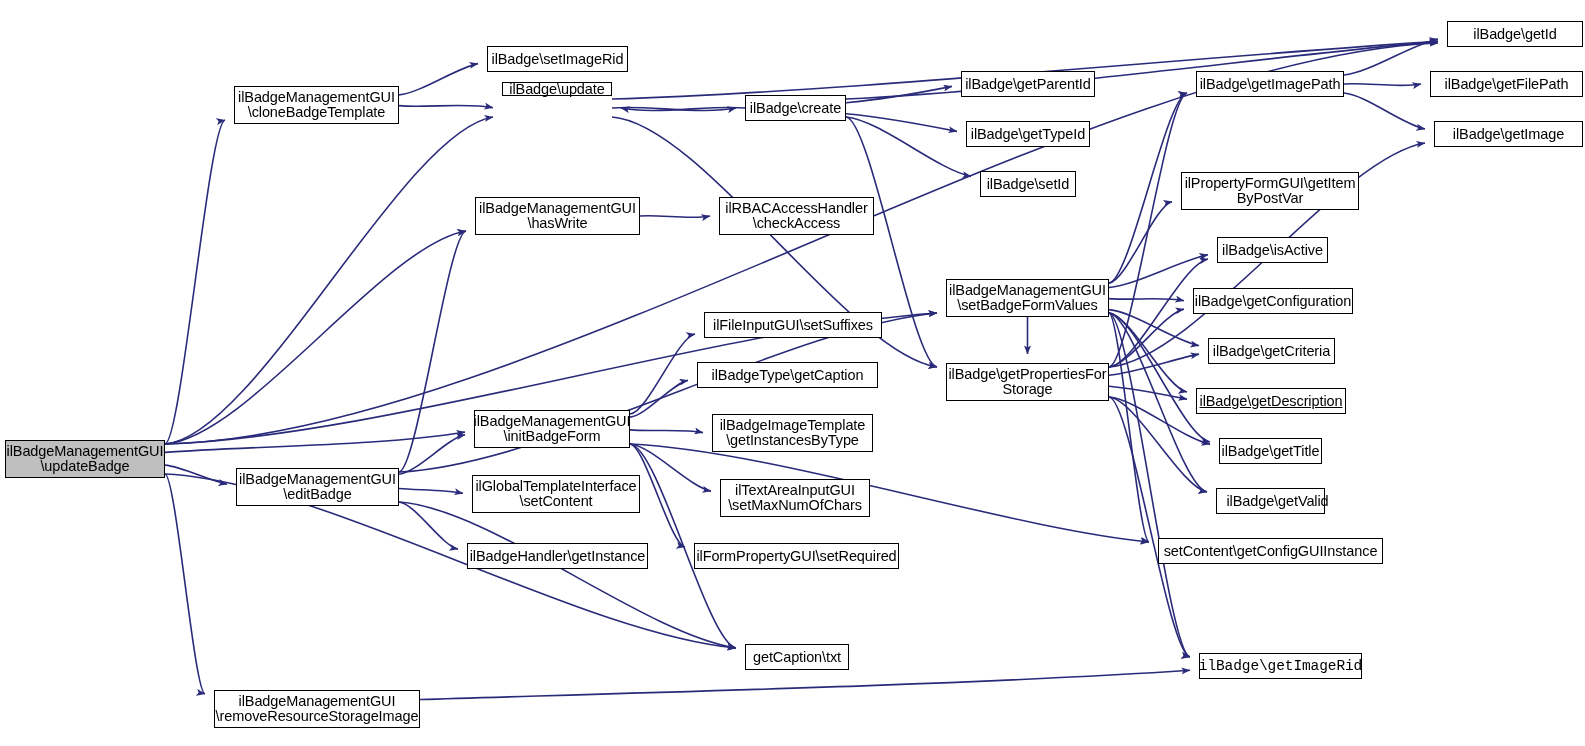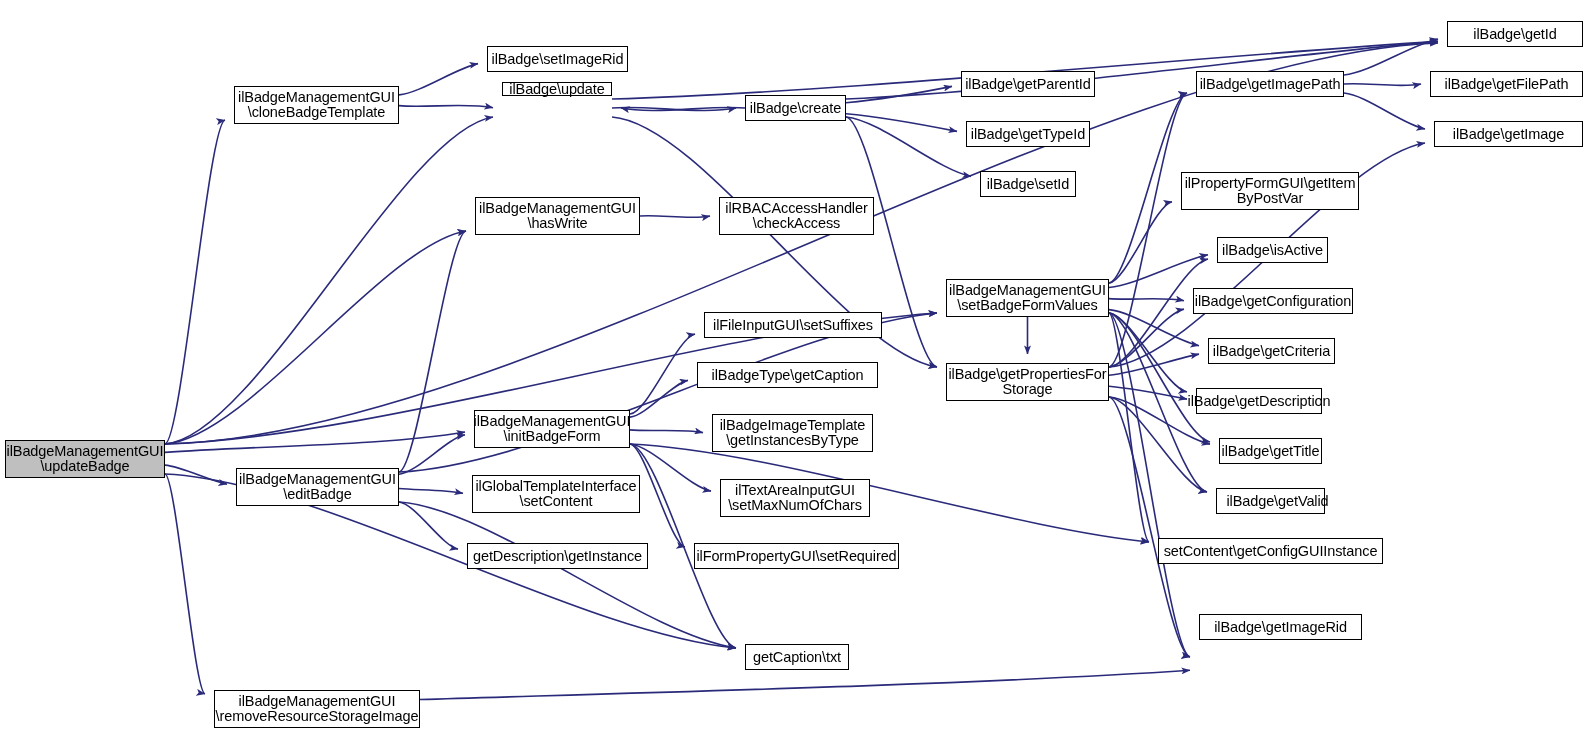--- a/index.html
+++ b/index.html
@@ -100,40 +100,40 @@
       <div class="node" style="left: 1434px; top: 121px; width: 149px; height: 26px;">ilBadge\getImage</div>
       <div class="node" style="left: 475px; top: 197px; width: 165px; height: 38px;">ilBadgeManagementGUI
 \hasWrite</div>
       <div class="node" style="left: 719px; top: 197px; width: 155px; height: 38px;">ilRBACAccessHandler
 \checkAccess</div>
       <div class="node" style="left: 1181px; top: 172px; width: 178px; height: 38px;">ilPropertyFormGUI\getItem
 ByPostVar</div>
       <div class="node" style="left: 1217px; top: 237px; width: 111px; height: 26px;">ilBadge\isActive</div>
       <div class="node" style="left: 1193px; top: 288px; width: 160px; height: 26px;">ilBadge\getConfiguration</div>
       <div class="node" style="left: 1208px; top: 338px; width: 127px; height: 26px;">ilBadge\getCriteria</div>
-      <div class="node" style="left: 1196px; top: 388px; width: 126px; height: 26px;">ilBadge\getDescription</div>
+      <div class="node" style="left: 1196px; top: 388px; width: 150px; height: 26px; text-decoration: underline;">ilBadge\getDescription</div>
       <div class="node" style="left: 1219px; top: 438px; width: 103px; height: 26px;">ilBadge\getTitle</div>
       <div class="node" style="left: 1216px; top: 488px; width: 109px; height: 26px; padding-left: 14px;">ilBadge\getValid</div>
       <div class="node" style="left: 946px; top: 279px; width: 163px; height: 38px;">ilBadgeManagementGUI
 \setBadgeFormValues</div>
       <div class="node" style="left: 946px; top: 363px; width: 163px; height: 38px;">ilBadge\getPropertiesFor
 Storage</div>
       <div class="node" style="left: 704px; top: 312px; width: 178px; height: 26px;">ilFileInputGUI\setSuffixes</div>
       <div class="node" style="left: 697px; top: 362px; width: 181px; height: 26px;">ilBadgeType\getCaption</div>
       <div class="node" style="left: 712px; top: 414px; width: 161px; height: 38px;">ilBadgeImageTemplate
 \getInstancesByType</div>
       <div class="node" style="left: 720px; top: 479px; width: 150px; height: 38px;">ilTextAreaInputGUI
 \setMaxNumOfChars</div>
       <div class="node" style="left: 694px; top: 543px; width: 205px; height: 26px;">ilFormPropertyGUI\setRequired</div>
       <div class="node" style="left: 474px; top: 410px; width: 156px; height: 38px;">ilBadgeManagementGUI
 \initBadgeForm</div>
       <div class="node" style="left: 236px; top: 468px; width: 163px; height: 38px;">ilBadgeManagementGUI
 \editBadge</div>
       <div class="node" style="left: 472px; top: 475px; width: 168px; height: 38px;">ilGlobalTemplateInterface
 \setContent</div>
-      <div class="node" style="left: 467px; top: 543px; width: 181px; height: 26px;">getDescription\getInstance</div>
+      <div class="node" style="left: 467px; top: 543px; width: 181px; height: 26px;">ilBadgeHandler\getInstance</div>
       <div class="node" style="left: 745px; top: 644px; width: 104px; height: 26px;">getCaption\txt</div>
       <div class="node" style="left: 1158px; top: 538px; width: 225px; height: 26px;">setContent\getConfigGUIInstance</div>
-      <div class="node" style="left: 1199px; top: 614px; width: 163px; height: 26px;">ilBadge\getImageRid</div>
+      <div class="node" style="left: 1199px; top: 653px; width: 163px; height: 26px; font-family: Liberation Mono, monospace;">ilBadge\getImageRid</div>
       <div class="node" style="left: 214px; top: 690px; width: 206px; height: 38px;">ilBadgeManagementGUI
 \removeResourceStorageImage</div>
     </div>
 </div>
 
 </body></html>

